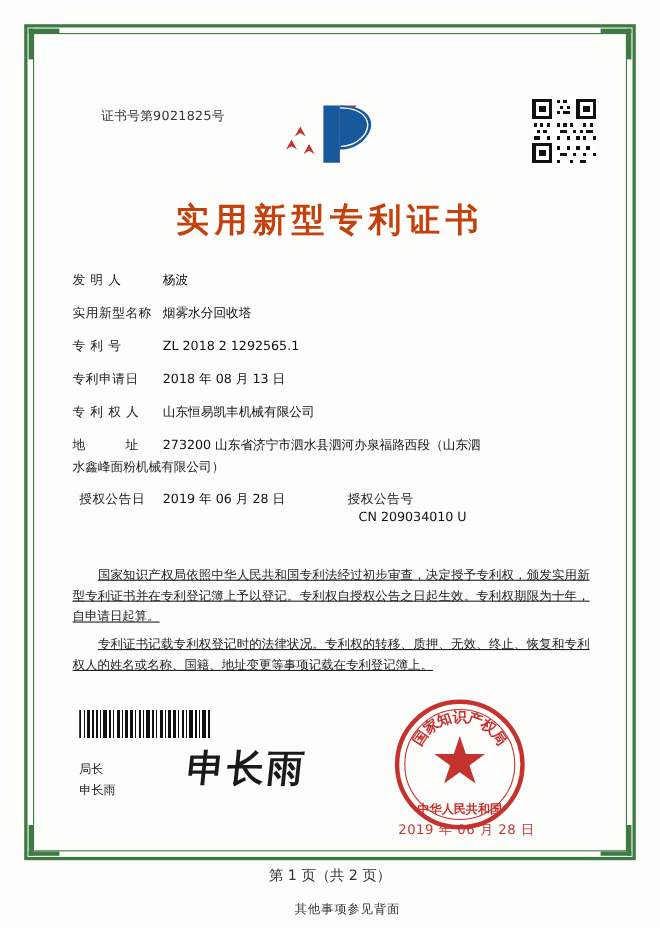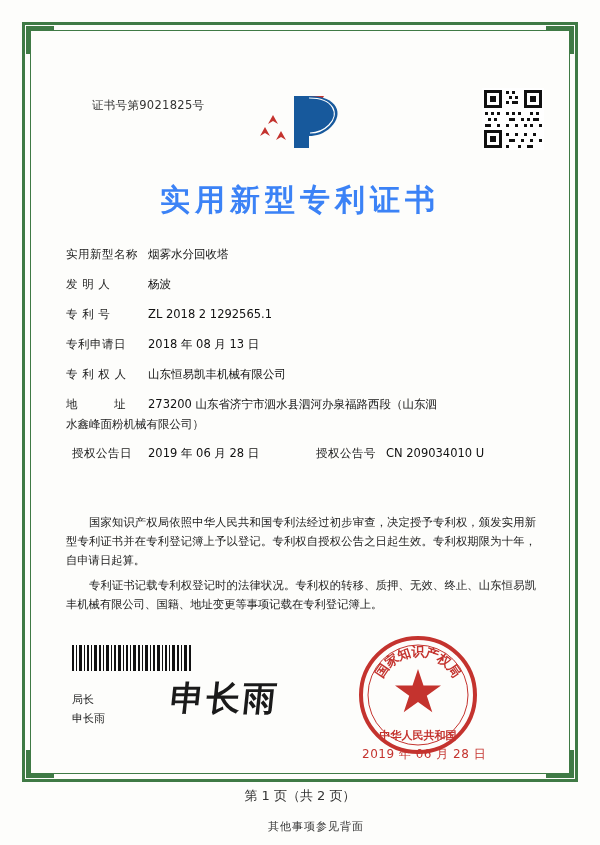--- a/index.html
+++ b/index.html
@@ -71,21 +71,21 @@
   }
 
   .main-title {
     position: absolute;
     left: 0; top: 180px;
     width: 600px;
     text-align: center;
     font-size: 30px;
     font-weight: bold;
     letter-spacing: 5px;
-    color: #3b82f6;
+    color: #c2410c;
     font-family: "DejaVu Sans", "Liberation Sans", sans-serif;
   }
 
   
   .fields {
     position: absolute;
     left: 66px; top: 246px;
     width: 470px;
     font-size: 11.5px;
     color: #222;
@@ -106,38 +106,39 @@
     color: #111;
   }
 
   .label-w1 { width: 72px; }
 
   .two-col {
     display: flex;
     align-items: flex-start;
   }
   .col-left { width: 250px; display: flex; text-align: center; }
-  .col-right { display: flex; }
+  .col-right { display: flex; flex-direction: column; }
 
   .addr-second {
     margin-top: -10px;
     margin-bottom: 12px;
     line-height: 17px;
     font-size: 11.5px;
   }
 
   
   .paras {
     position: absolute;
     left: 66px; top: 513px;
     width: 470px;
     font-size: 11.3px;
     line-height: 19px;
     color: #222;
     text-align: justify;
+    text-decoration: underline;
   }
   .paras p {
     margin: 0 0 6px 0;
     text-indent: 23px;
   }
 
   
   .barcode {
     position: absolute;
     left: 72px; top: 645px;
@@ -279,27 +280,27 @@
           <rect x="45" y="57" width="6" height="3"></rect>
       </g>
     </svg>
   </div>
 
   <div class="main-title">实用新型专利证书</div>
 
   <div class="fields">
 
     <div class="frow">
+      <span class="flabel label-w1">发 明 人</span>
+      <span class="fvalue">杨波</span>
+    </div>
+
+    <div class="frow">
       <span class="flabel label-w1">实用新型名称</span>
       <span class="fvalue">烟雾水分回收塔</span>
-    </div>
-
-    <div class="frow">
-      <span class="flabel label-w1">发 明 人</span>
-      <span class="fvalue">杨波</span>
     </div>
 
     <div class="frow">
       <span class="flabel label-w1">专 利 号</span>
       <span class="fvalue">ZL 2018 2 1292565.1</span>
     </div>
 
     <div class="frow">
       <span class="flabel label-w1">专利申请日</span>
       <span class="fvalue">2018 年 08 月 13 日</span>
@@ -324,21 +325,21 @@
       <span class="col-right">
         <span class="flabel">授权公告号</span>
         <span class="fvalue">CN 209034010 U</span>
       </span>
     </div>
 
   </div>
 
   <div class="paras">
     <p>国家知识产权局依照中华人民共和国专利法经过初步审查，决定授予专利权，颁发实用新型专利证书并在专利登记簿上予以登记。专利权自授权公告之日起生效。专利权期限为十年，自申请日起算。</p>
-    <p>专利证书记载专利权登记时的法律状况。专利权的转移、质押、无效、终止、山东恒易凯丰机械有限公司、国籍、地址变更等事项记载在专利登记簿上。</p>
+    <p>专利证书记载专利权登记时的法律状况。专利权的转移、质押、无效、终止、恢复和专利权人的姓名或名称、国籍、地址变更等事项记载在专利登记簿上。</p>
   </div>
 
   <div class="barcode">
     <svg width="120" height="26" viewBox="0 0 120 26" shape-rendering="crispEdges">
       <g fill="#111">
         <rect x="0" y="0" width="2" height="26"></rect>
           <rect x="4" y="0" width="1" height="26"></rect>
         <rect x="7" y="0" width="3" height="26"></rect>
           <rect x="12" y="0" width="1" height="26"></rect>
         <rect x="15" y="0" width="2" height="26"></rect>

